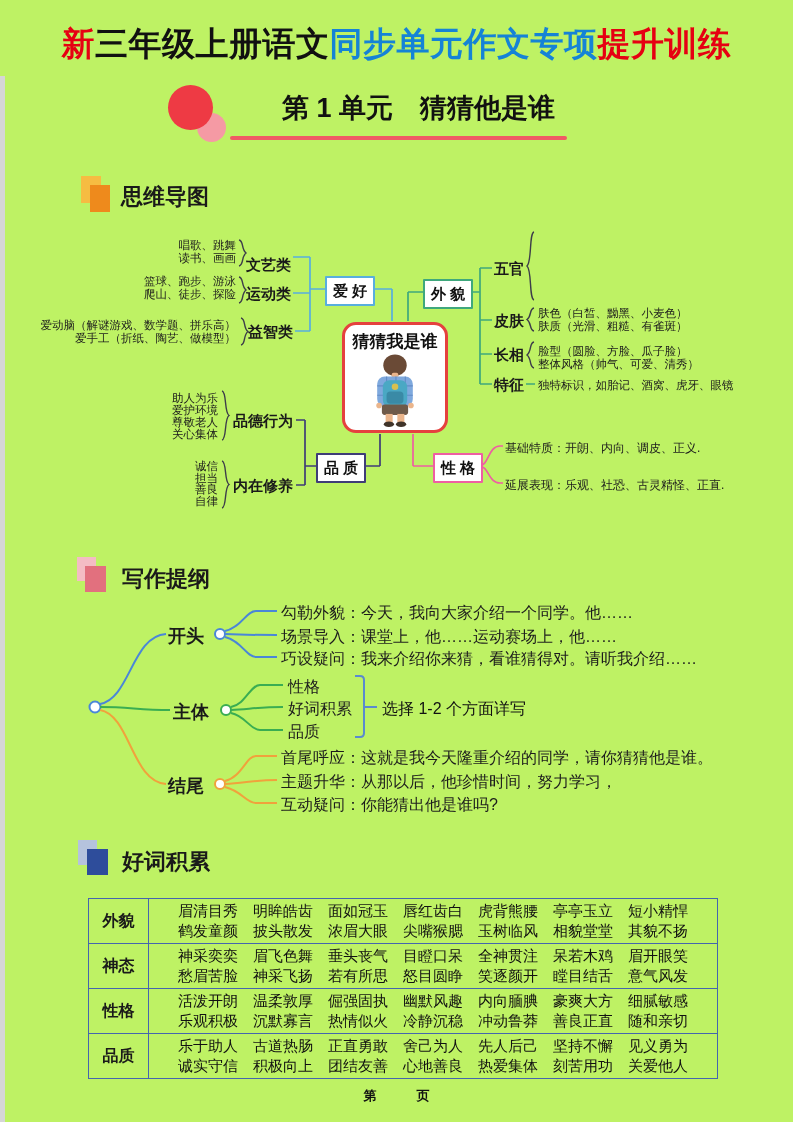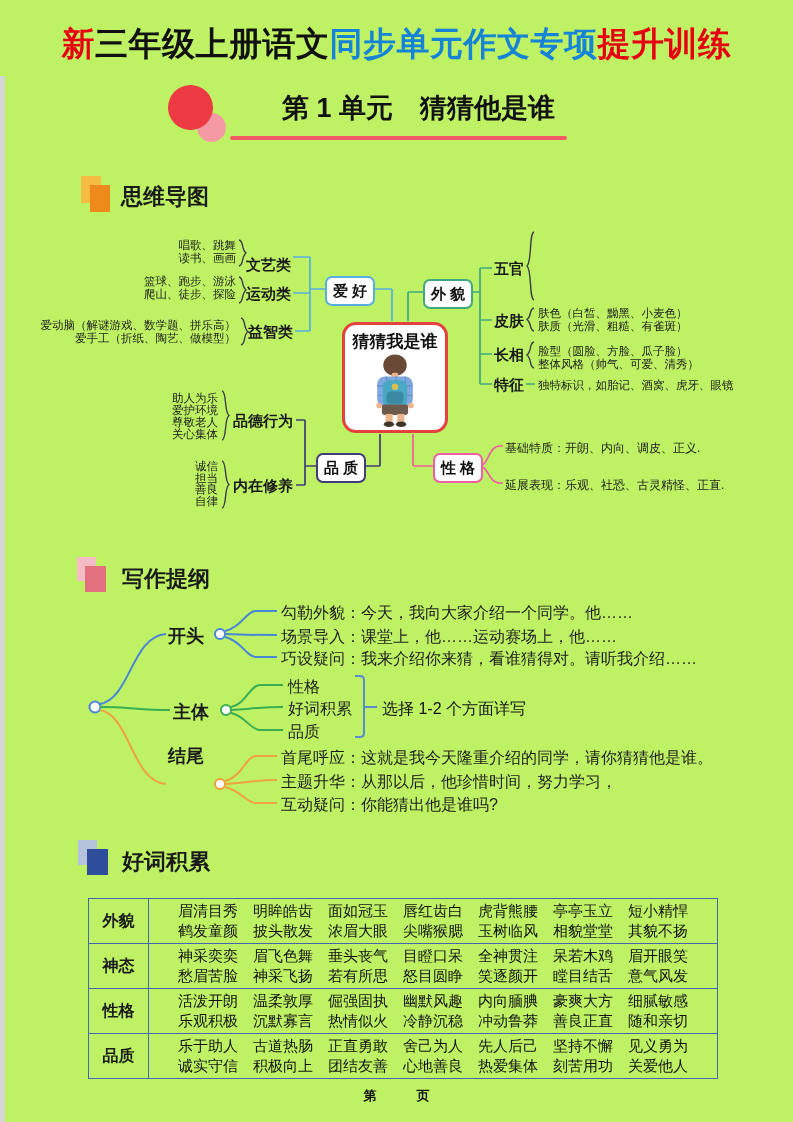--- a/index.html
+++ b/index.html
@@ -9,21 +9,21 @@
   .main-title{position:absolute;top:22px;left:0;width:793px;text-align:center;
               font-size:33px;font-weight:bold;letter-spacing:.5px;margin:0;white-space:nowrap;}
   .t-red{color:#e60012}.t-blue{color:#1583d6}.t-black{color:#111}
   .circle-big{position:absolute;left:168px;top:85px;width:45px;height:45px;border-radius:50%;background:#ee3a44;z-index:2;}
   .circle-small{position:absolute;left:197px;top:113px;width:29px;height:29px;border-radius:50%;background:#f59aa4;z-index:1;}
   .unit-title{position:absolute;left:282px;top:90px;font-size:27px;font-weight:bold;white-space:nowrap;}
   .unit-underline{position:absolute;left:230px;top:136px;width:337px;height:4px;background:#f05a64;border-radius:2px;}
   .sq{position:absolute;}
   .sec-head{position:absolute;font-size:22px;font-weight:bold;white-space:nowrap;color:#1a1a1a;}
   .lines{position:absolute;left:0;top:0;z-index:1;pointer-events:none;}
-  .node{position:absolute;width:46px;height:26px;background:#fff;border-radius:7px;display:flex;
+  .node{position:absolute;width:46px;height:26px;background:#fff;border-radius:1px;display:flex;
         align-items:center;justify-content:center;font-weight:bold;font-size:15px;white-space:nowrap;z-index:2;}
   .cat{position:absolute;font-size:15px;font-weight:bold;white-space:nowrap;z-index:2;color:#1a1a1a;}
   .leaf{position:absolute;font-size:11.5px;color:#1c1c1c;white-space:nowrap;z-index:2;}
   .ml-items,.mr-items{position:absolute;font-size:11.5px;color:#1c1c1c;white-space:nowrap;z-index:2;}
   .ml-items{text-align:right;}
   .center-box{position:absolute;left:342px;top:322px;width:106px;height:111px;border:3px solid #e5413e;
               border-radius:14px;background:#fff;text-align:center;z-index:2;box-sizing:border-box;}
   .center-title{font-size:17px;font-weight:bold;margin-top:5px;}
   .ol-label{position:absolute;font-size:18px;font-weight:bold;white-space:nowrap;z-index:2;color:#1a1a1a;}
   .ol-leaf{position:absolute;font-size:16px;color:#1c1c1c;white-space:nowrap;z-index:2;}
@@ -184,21 +184,21 @@
   <div class="ol-leaf" style="left:281px;top:603px">勾勒外貌：今天，我向大家介绍一个同学。他……</div>
   <div class="ol-leaf" style="left:281px;top:649px">巧设疑问：我来介绍你来猜，看谁猜得对。请听我介绍……</div>
   <div class="ol-leaf" style="left:281px;top:627px">场景导入：课堂上，他……运动赛场上，他……</div>
 
   <div class="ol-label" style="left:173px;top:700px">主体</div>
   <div class="ol-leaf" style="left:288px;top:677px">性格</div>
   <div class="ol-leaf" style="left:288px;top:699px">好词积累</div>
   <div class="ol-leaf" style="left:288px;top:722px">品质</div>
   <div class="ol-note" style="left:382px;top:699px">选择 1-2 个方面详写</div>
 
-  <div class="ol-label" style="left:168px;top:744px">结尾</div>
+  <div class="ol-label" style="left:168px;top:774px">结尾</div>
   <div class="ol-leaf" style="left:281px;top:748px">首尾呼应：这就是我今天隆重介绍的同学，请你猜猜他是谁。</div>
   <div class="ol-leaf" style="left:281px;top:772px">主题升华：从那以后，他珍惜时间，努力学习，</div>
   <div class="ol-leaf" style="left:281px;top:795px">互动疑问：你能猜出他是谁吗?</div>
 
   <div class="sq" style="left:78px;top:840px;width:19px;height:25px;background:#b5c3dd"></div>
   <div class="sq" style="left:87px;top:849px;width:21px;height:26px;background:#2e4d9b"></div>
   <div class="sec-head" style="left:122px;top:847px">好词积累</div>
 
   <table class="words-table">
     <tbody>

